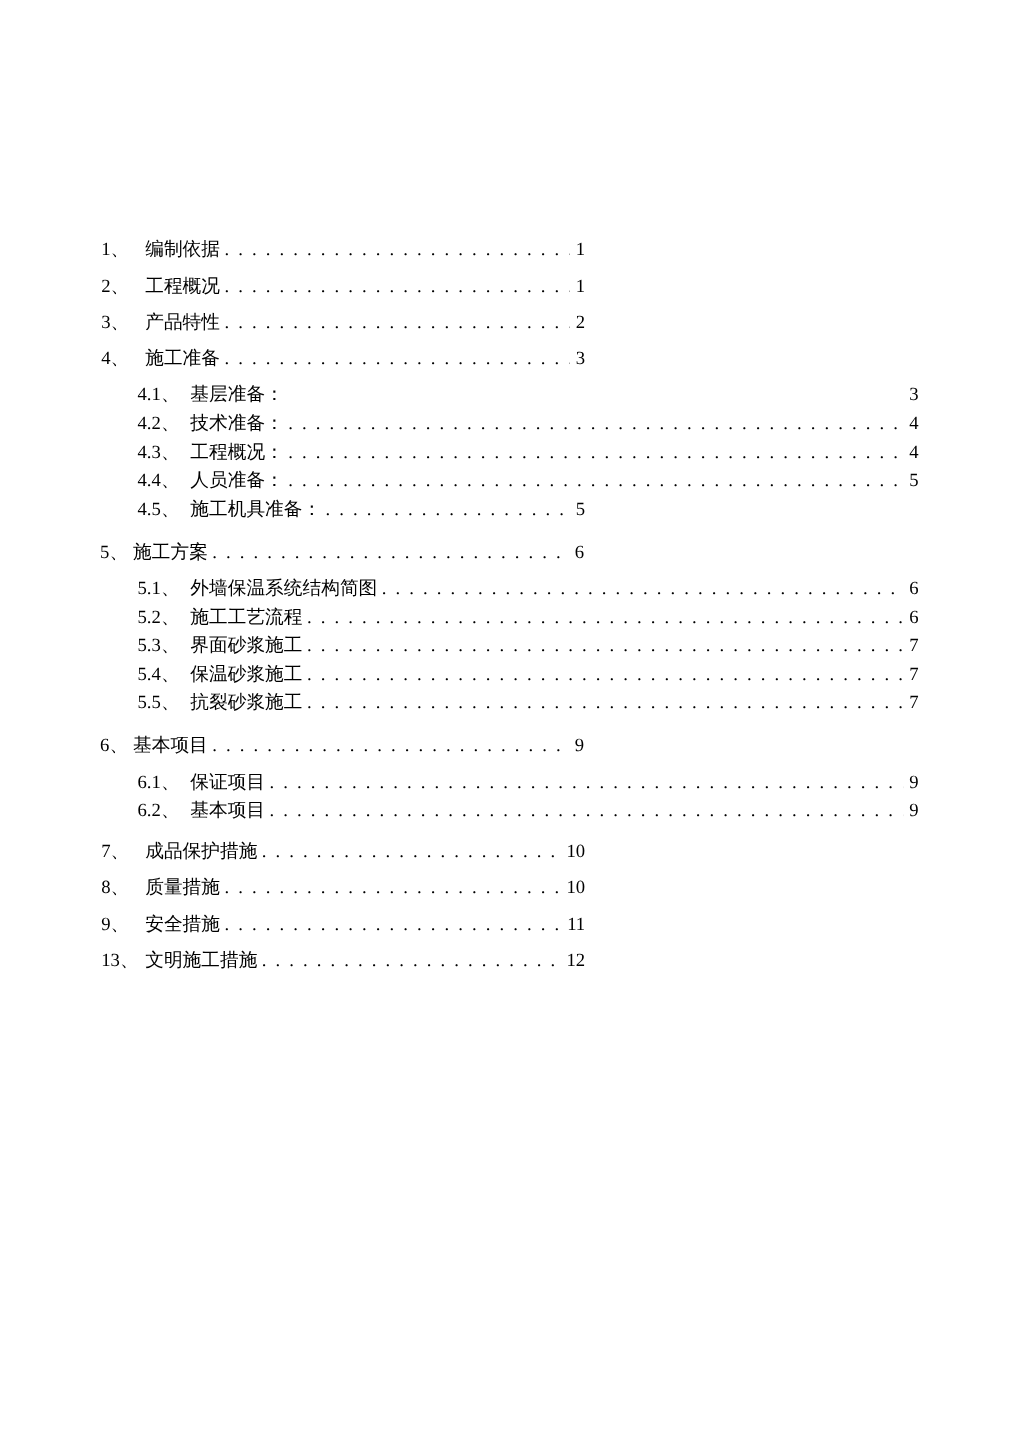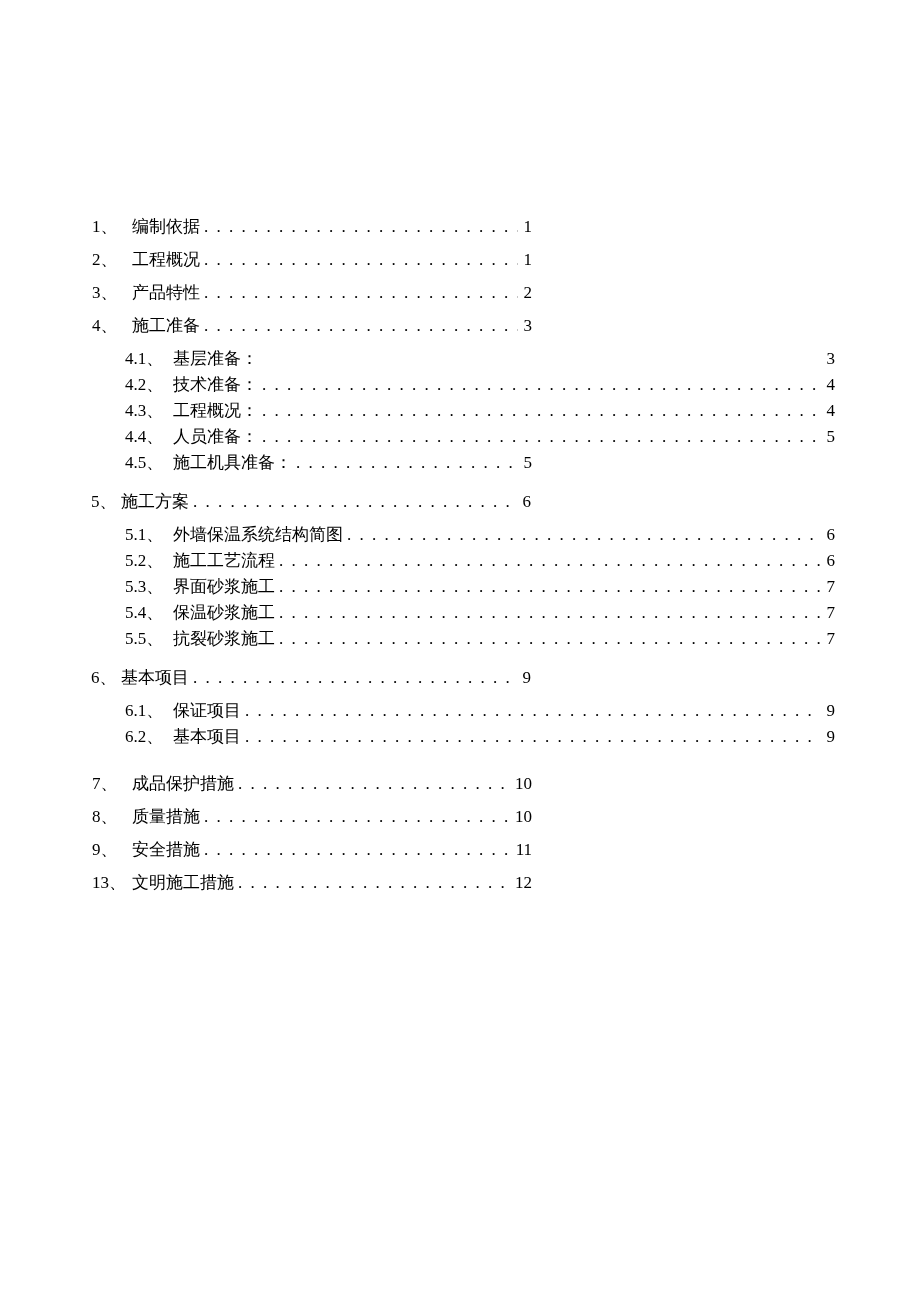--- a/index.html
+++ b/index.html
@@ -45,21 +45,21 @@
       letter-spacing: 2px;
       padding: 0 4px;
     }
     .page {
       padding-left: 6px;
     }
     .group {
       margin-bottom: 17px;
     }
     .group-last {
-      margin-bottom: 25px;
+      margin-bottom: 15px;
     }
     .section5, .section6 {
       margin-left: -1px;
     }
     .section5 .num, .section6 .num {
       min-width: 30px;
     }
   </style>
 </head>
 <body>

